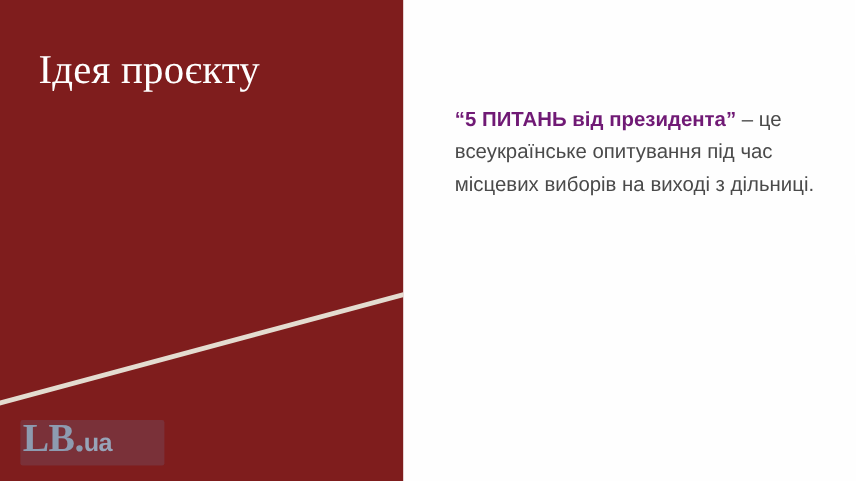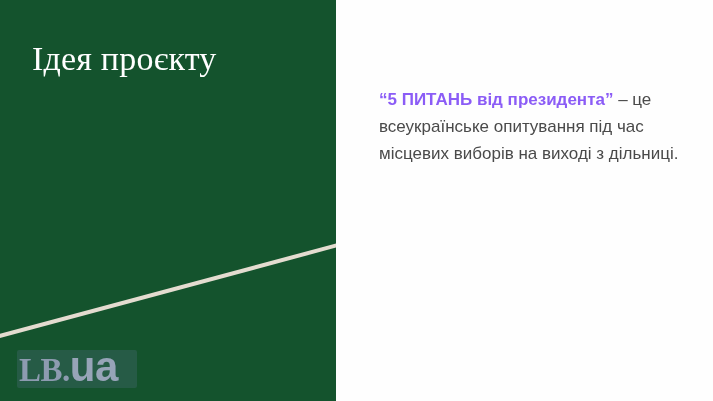--- a/index.html
+++ b/index.html
@@ -16,21 +16,21 @@
     font-family: "Liberation Sans", sans-serif;
   }
 
   
   #left-panel {
     position: absolute;
     left: 0;
     top: 0;
     width: 378px;
     height: 401px;
-    background: #14532d;
+    background: #7f1d1d;
     overflow: hidden;
   }
 
   #slide-title {
     position: absolute;
     left: 32px;
     top: 39px;
     width: 290px;
     color: #ffffff;
     font-family: "Liberation Serif", serif;
@@ -72,21 +72,21 @@
     font-weight: 700;
     color: #8d9bb0;
     letter-spacing: -0.5px;
     padding-left: 2px;
     margin-top: -2px;
     white-space: nowrap;
   }
   #logo-text .tld {
     font-family: "Liberation Sans", sans-serif;
     font-weight: 700;
-    font-size: 42px;
+    font-size: 21px;
     color: #97a4b8;
     letter-spacing: -0.5px;
   }
 
   
   #right-panel {
     position: absolute;
     left: 336px;
     top: 0;
     width: 377px;
@@ -107,21 +107,21 @@
     line-height: 27px;
     font-weight: 400;
     margin: 0;
     text-align: left;
   }
   .paragraph + .paragraph {
     margin-top: 14px;
   }
   .paragraph .lead {
     font-weight: 700;
-    color: #8b5cf6;
+    color: #701a75;
   }
 </style>
 </head>
 <body>
 
 <div id="slide">
 
   <div id="left-panel">
 
     <div id="slide-title">Ідея проєкту</div>

